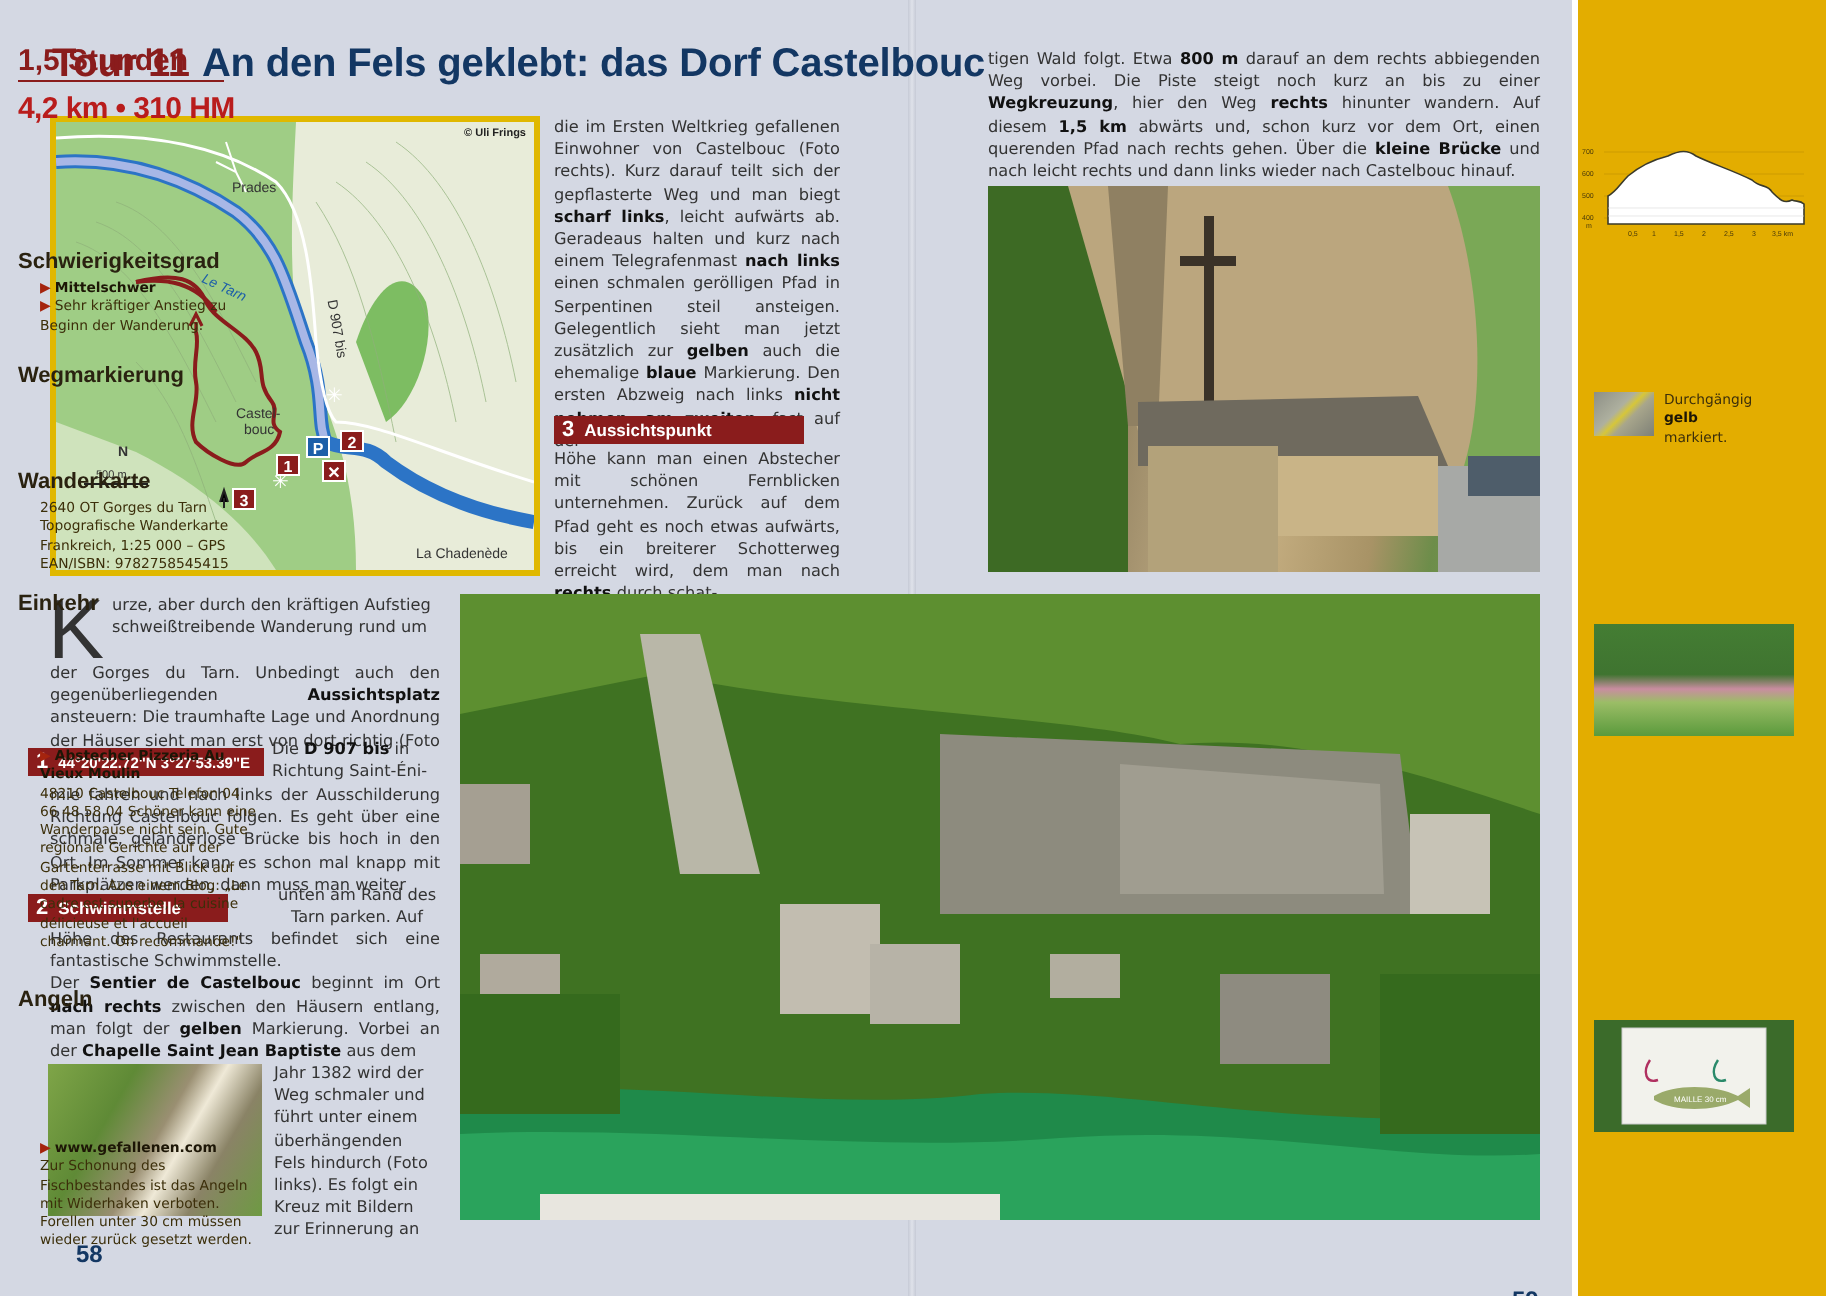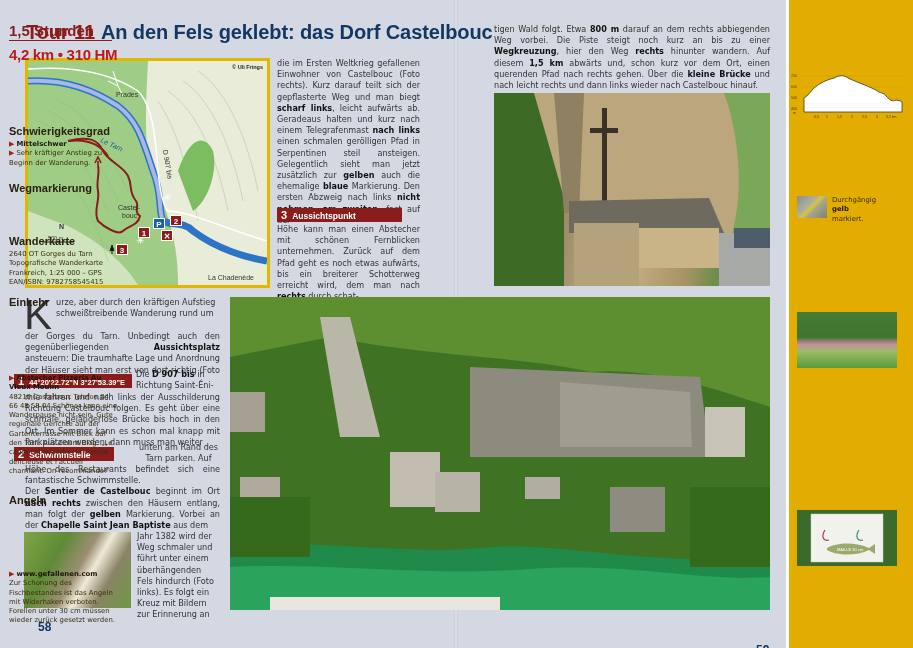--- a/index.html
+++ b/index.html
@@ -37,21 +37,21 @@
   .photo-angeln { left: 797px; top: 510px; width: 100px; height: 56px; background: #3b6b2a; }
   .photo-wegmark { position: absolute; left: 797px; top: 196px; width: 30px; height: 22px; background: linear-gradient(135deg,#8d8f86,#aeb09f 40%, #d6c63a 50%, #a8a68c 60%, #7e8076); }
 
   .pagenum { position: absolute; font-family: "Liberation Sans", sans-serif; font-weight: bold; font-size: 12px; color: #133763; }
 
   .sidebar { position: absolute; left: 786px; top: 0; width: 127px; height: 648px; background: #e3ad00; border-left: 3px solid #fff; }
   .sb-time { position: absolute; left: 9px; top: 22px; font-family: "Liberation Sans", sans-serif; font-weight: bold; font-size: 15px; color: #8a1c1c; white-space: nowrap; }
   .sb-line { position: absolute; left: 9px; top: 40px; width: 103px; height: 1px; background: #8a1c1c; }
   .sb-dist { position: absolute; left: 9px; top: 46px; font-family: "Liberation Sans", sans-serif; font-weight: bold; font-size: 15px; color: #b91c1c; white-space: nowrap; letter-spacing: -0.3px; }
   .sb-h { position: absolute; left: 9px; font-family: "Liberation Sans", sans-serif; font-weight: bold; font-size: 11px; color: #2a2210; white-space: nowrap; }
-  .sb-t { position: absolute; left: 9px; width: 108px; font-family: "DejaVu Sans", sans-serif; font-size: 6.9px; line-height: 9.3px; color: #3c2f0a; }
+  .sb-t { position: absolute; left: 20px; width: 108px; font-family: "DejaVu Sans", sans-serif; font-size: 6.9px; line-height: 9.3px; color: #3c2f0a; }
   .sb-t b { color: #1d1606; }
   .tri { color: #a5240e; font-size: 7px; margin-right: 2px; }
   .elev { position: absolute; left: 790px; top: 70px; width: 115px; height: 50px; }
 </style>
 </head>
 <body>
 
 <div class="page page-left"></div>
 <div class="page page-right"></div>
 <div class="gutter"></div>

